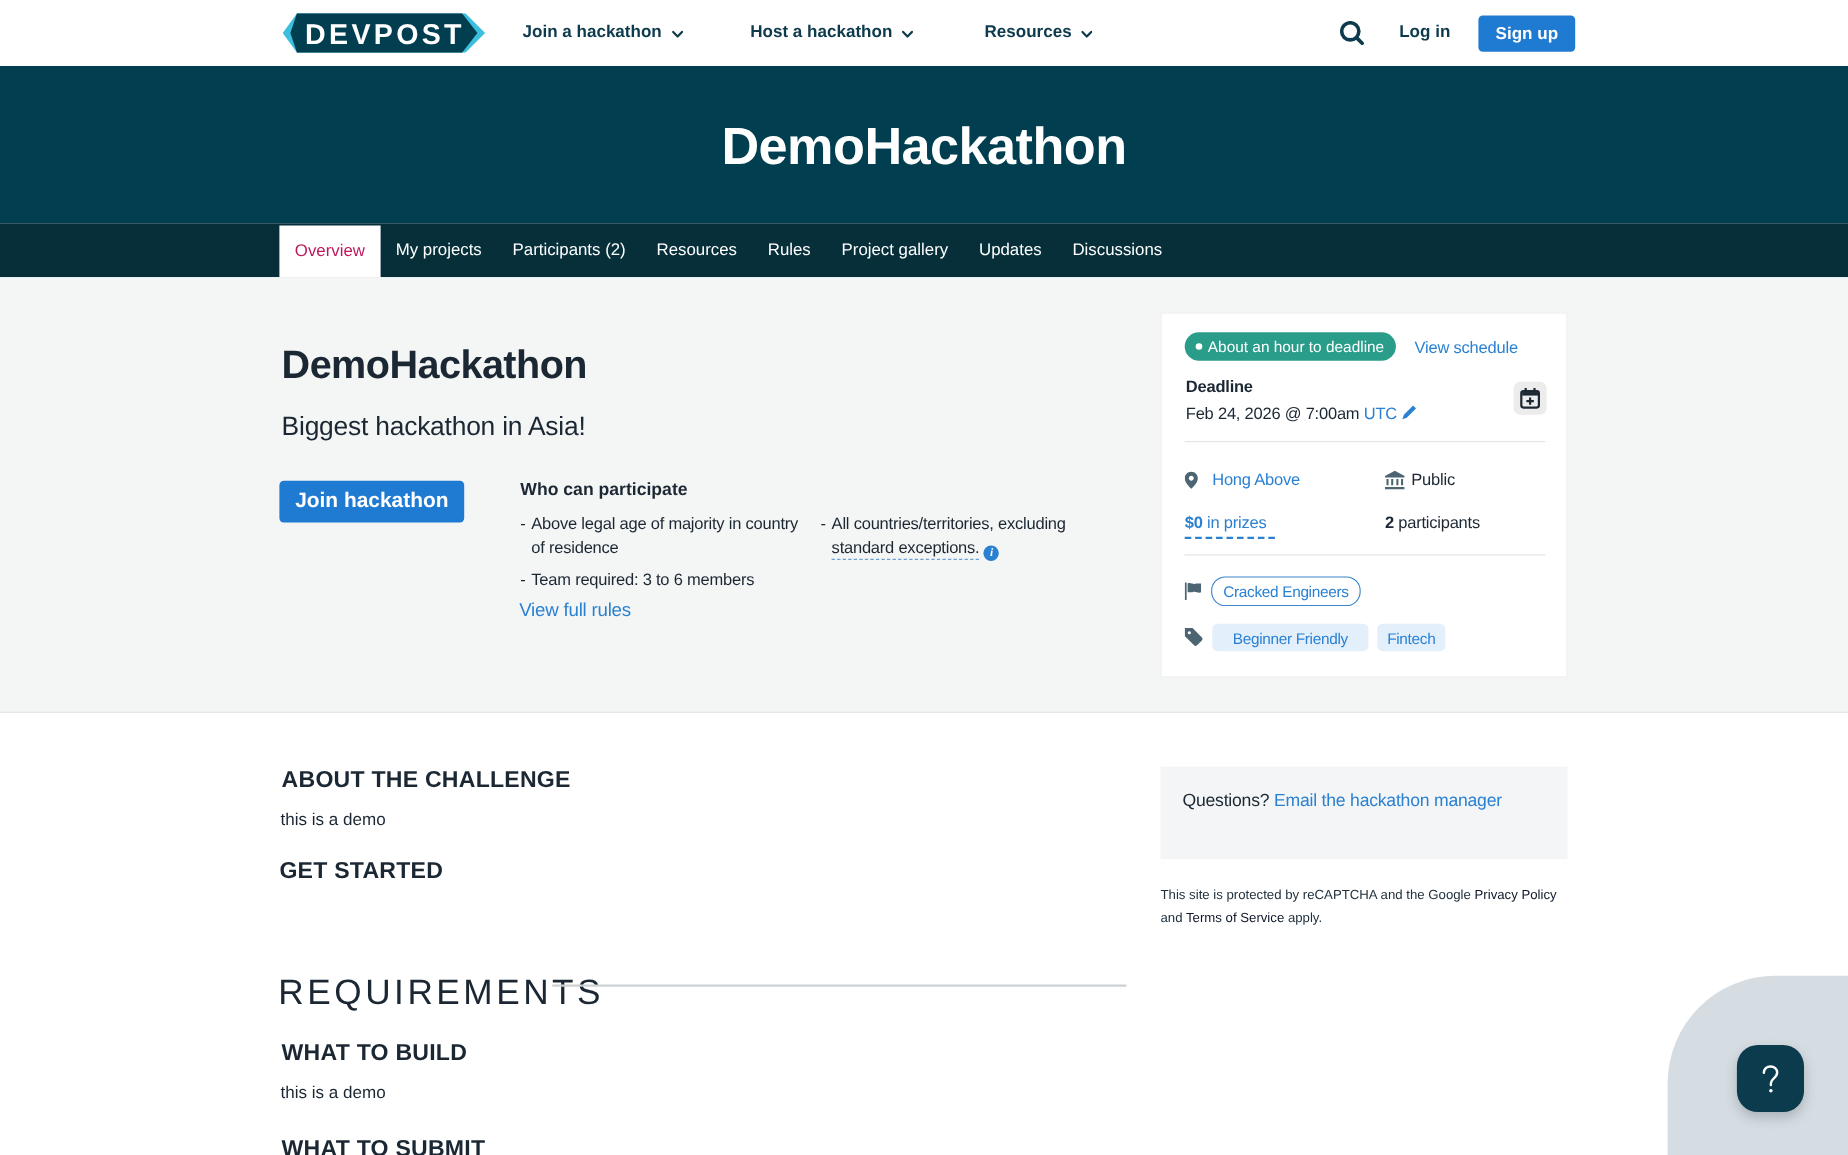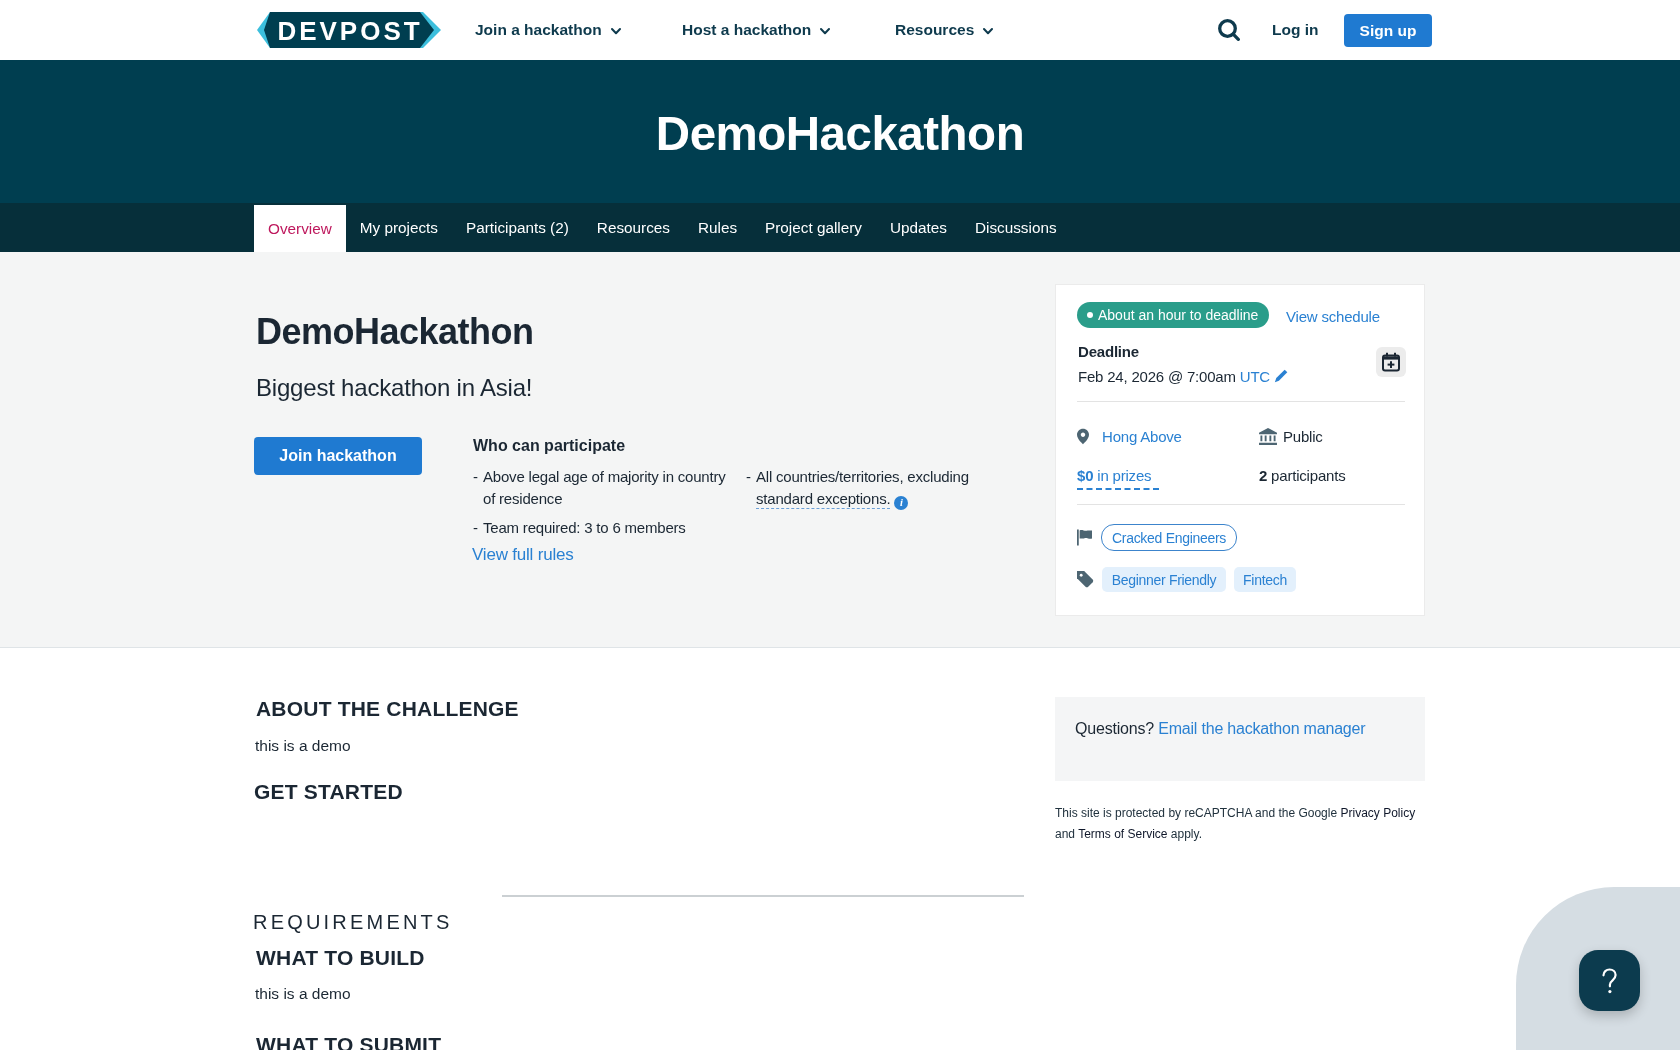--- a/index.html
+++ b/index.html
@@ -32,21 +32,21 @@
   .tab.active { background:#fff; color:#be185d; height:47px; margin-top:2px; }
 
   
   .topsection { position:absolute; top:252px; left:0; width:1680px; height:396px; background:#f4f5f5;
                 border-bottom:1px solid #dfe4e7; }
   .ts-h1 { position:absolute; left:256px; top:311px; font-size:36px; font-weight:700;
            letter-spacing:-0.5px; color:#1b2733; }
   .ts-sub { position:absolute; left:256px; top:374px; font-size:24px; font-weight:400;
             letter-spacing:-0.2px; color:#1b2733; }
   .joinbtn { position:absolute; left:254px; top:437px; width:168px; height:38px; background:#1f7ad1;
-             color:#fff; font-weight:700; font-size:16px; border-radius:4px; display:flex;
+             color:#fff; font-weight:700; font-size:19px; border-radius:4px; display:flex;
              align-items:center; justify-content:center; }
   .who { position:absolute; left:473px; top:437px; font-size:16px; font-weight:700; color:#1b2733; }
   .bl { position:absolute; font-size:15px; letter-spacing:-0.2px; color:#1b2733; white-space:nowrap; }
   .dotted { border-bottom:1.5px dashed #6ca0d8; padding-bottom:1px; }
   .infoi { display:inline-block; width:14px; height:14px; background:#2a81d2; border-radius:50%;
            color:#fff; font-size:10.5px; font-weight:700; text-align:center; line-height:14px;
            font-family:"Liberation Serif", serif; font-style:italic; vertical-align:-2px; margin-left:4px;}
   .viewrules { position:absolute; left:472px; top:545px; font-size:17px; letter-spacing:-0.2px; }
 
   
@@ -65,21 +65,21 @@
   .chip-outline { display:inline-block; border:1px solid #3c84cc; border-radius:13px; color:#2a81d2;
                   font-size:14px; letter-spacing:-0.3px; padding:4.5px 0; width:136px; text-align:center; }
   .chip { display:inline-block; background:#e3f0fc; border-radius:5px; color:#2a81d2;
           font-size:14px; letter-spacing:-0.3px; padding:4.5px 0; text-align:center; }
 
   
   .h3 { position:absolute; font-size:21px; font-weight:700; color:#1b2733; letter-spacing:.2px; }
   .abt { left:256px; top:697px; }
   .demo1 { position:absolute; left:255px; top:737px; font-size:15.5px; }
   .getstarted { left:254px; top:780px; }
-  .req { position:absolute; left:253px; top:884px; font-size:20px; letter-spacing:3.2px; color:#1b2733;margin-top:27px; }
+  .req { position:absolute; left:253px; top:884px; font-size:32px; letter-spacing:3.2px; color:#1b2733; }
   .reqline { position:absolute; left:502px; top:895px; width:522px; border-top:2px solid #cbd0d3; }
   .wtb { left:256px; top:946px; }
   .demo2 { position:absolute; left:255px; top:985px; font-size:15.5px; }
   .wts { left:256px; top:1033px; }
 
   .qcard { position:absolute; left:1055px; top:697px; width:370px; height:84px; background:#f4f5f6; }
   .qinner { position:absolute; left:1075px; top:720px; font-size:16px; letter-spacing:-0.2px; }
   .recaptcha { position:absolute; left:1055px; top:803px; width:380px; font-size:12px;
                line-height:21px; color:#21323e; }
   .recaptcha a { color:#0f172a; }
@@ -205,21 +205,21 @@
     <svg width="15" height="17" viewBox="0 0 17 18">
         <path d="M0 0 L2 0 L2 18 L0 18 Z M3 1 C6 -0.5 9 2.5 12 1 L17 1 L17 10 C14 11.5 11 8.5 8 10 L3 10 Z" fill="#4d6572"></path>
       </svg>
     <span class="chip-outline">Cracked Engineers</span>
   </div>
   <div class="irow" style="left:21px; top:282px; gap:8px;">
     <svg width="17" height="17" viewBox="0 0 19 19">
         <path d="M0 0 L8 0 L17.5 9.5 C18.3 10.3 18.3 11.7 17.5 12.5 L12.5 17.5 C11.7 18.3 10.3 18.3 9.5 17.5 L0 8 Z" fill="#4d6572"></path>
         <circle cx="4.7" cy="4.7" r="1.6" fill="#fff"></circle>
       </svg>
-    <span class="chip" style="width:124px;">Beginner Friendly</span>
+    <span class="chip" style="width:142px;">Beginner Friendly</span>
     <span class="chip" style="width:62px;">Fintech</span>
   </div>
 </aside>
 
 <div class="h3 abt">ABOUT THE CHALLENGE</div>
 <div class="demo1">this is a demo</div>
 <div class="h3 getstarted">GET STARTED</div>
 <div class="req">REQUIREMENTS</div>
 <div class="reqline"></div>
 <div class="h3 wtb">WHAT TO BUILD</div>

